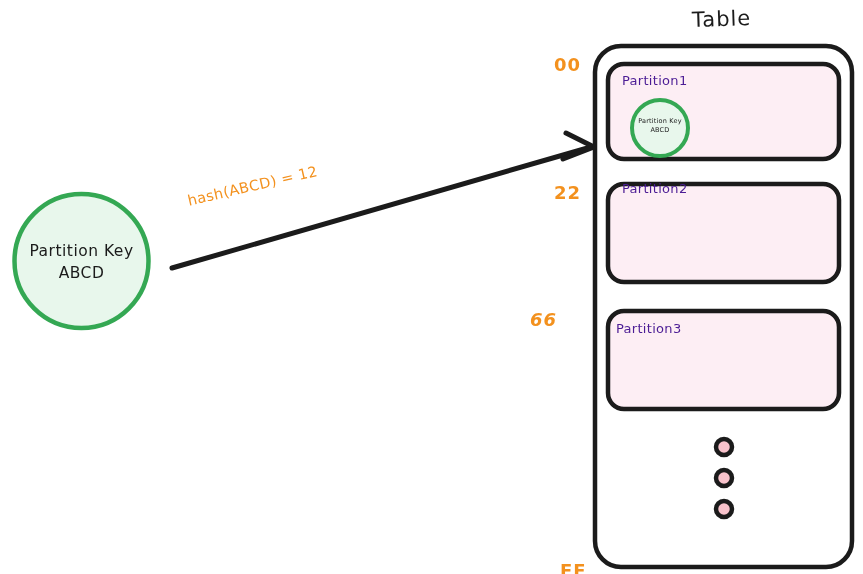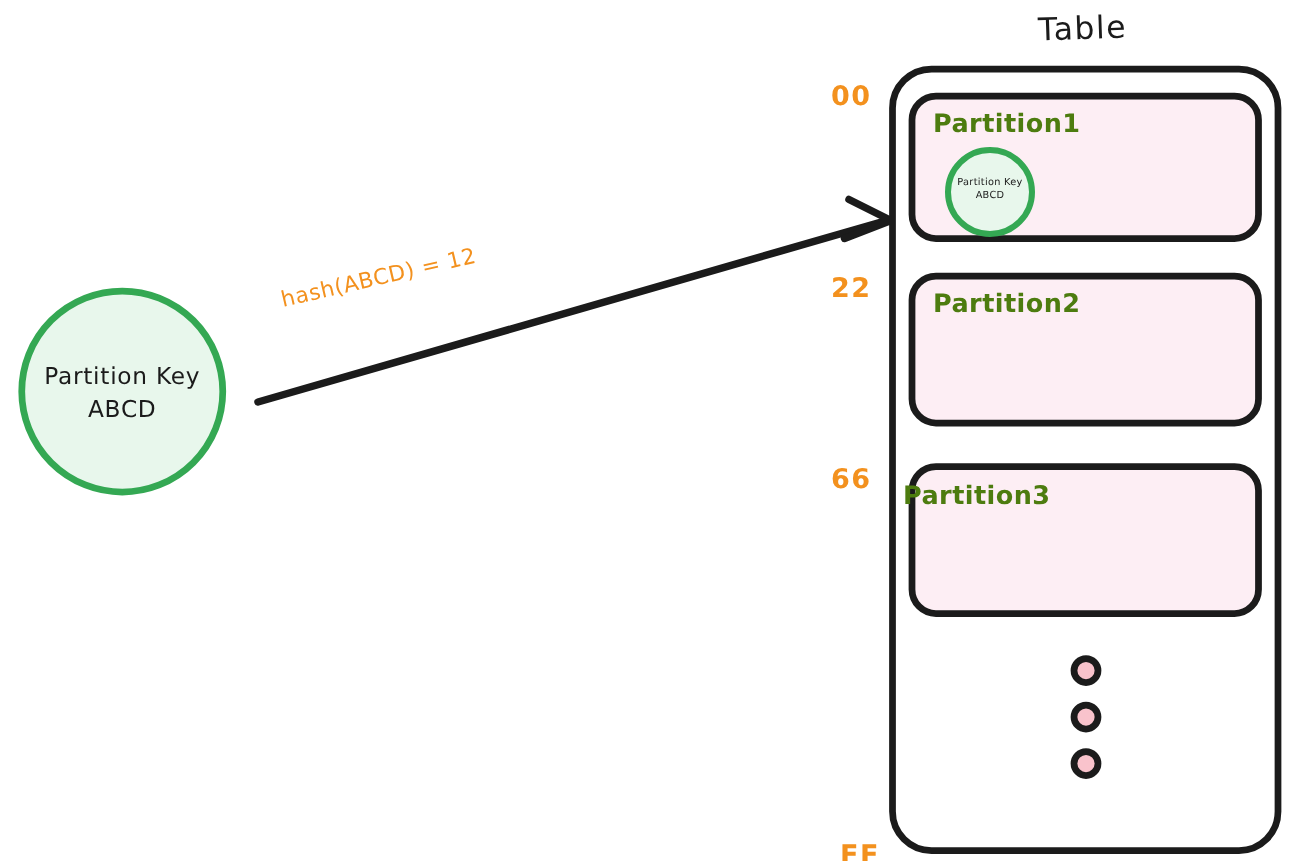--- a/index.html
+++ b/index.html
@@ -39,32 +39,31 @@
   }
   
   .range-label {
     font-size: 18px;
     font-weight: bold;
     color: #f3911e;
     letter-spacing: 1px;
   }
   #range-00 { left: 554px; top: 54px; }
   #range-33 { left: 554px; top: 182px; }
-  #range-66 { left: 554px; top: 309px; }
+  #range-66 { left: 530px; top: 309px; font-style: italic; }
   #range-ff { left: 560px; top: 543px; margin-top: 17px; }
   
   .partition-label {
-    font-size: 17px;
-    color: #4d7c0f;
+    font-size: 13px;
+    color: #4c1d95;
     letter-spacing: 0.3px;
-    font-weight: bold;
   }
   #partition-label-1 { left: 622px; top: 73px; }
-  #partition-label-2 { left: 622px; top: 193px; }
-  #partition-label-3 { left: 602px; top: 321px; text-align: right; }
+  #partition-label-2 { left: 622px; top: 181px; }
+  #partition-label-3 { left: 616px; top: 321px; text-align: right; }
   
   #key-circle-text {
     left: 13px;
     top: 240px;
     width: 137px;
     text-align: center;
     font-size: 15.5px;
     color: #1b1b1b;
     line-height: 22px;
     letter-spacing: 0.5px;

